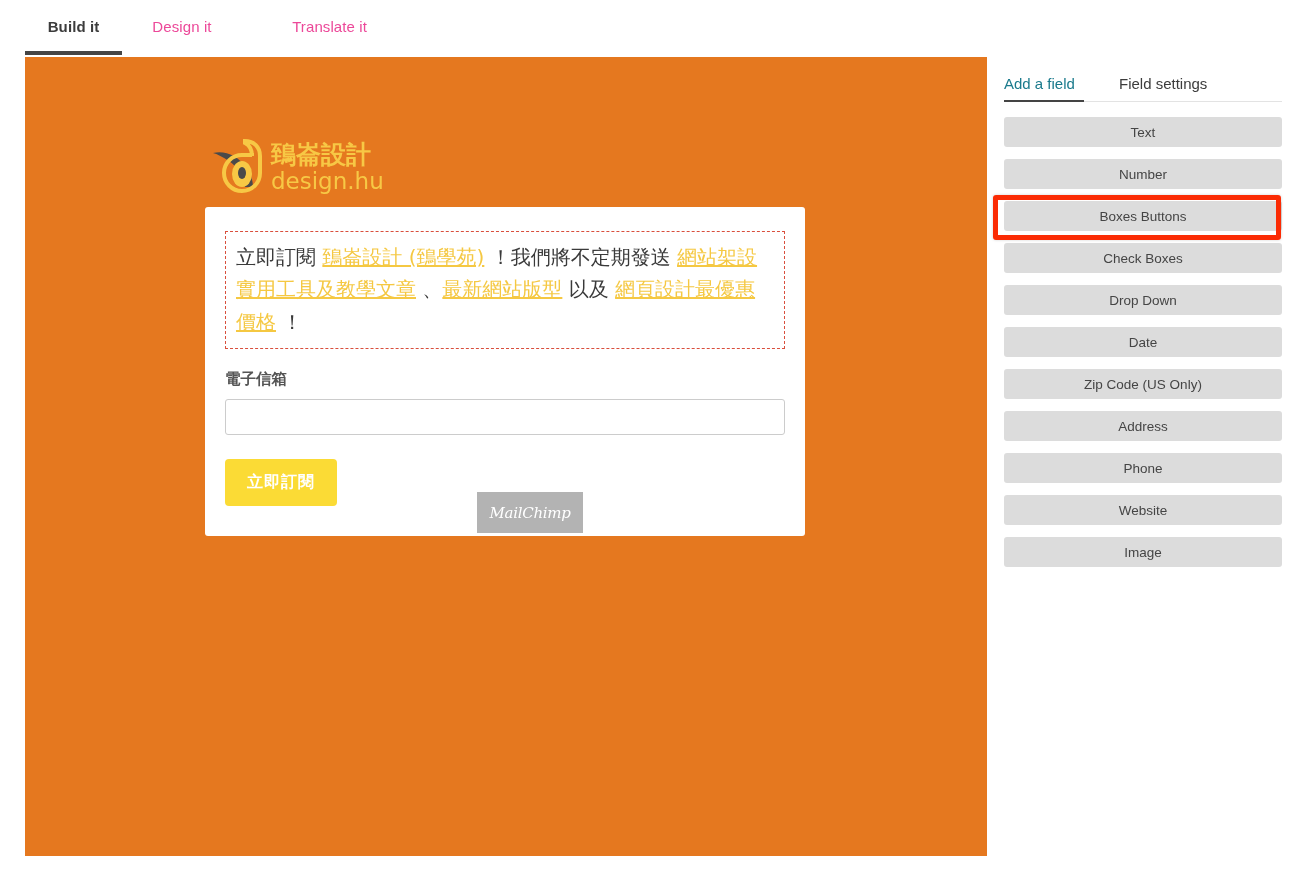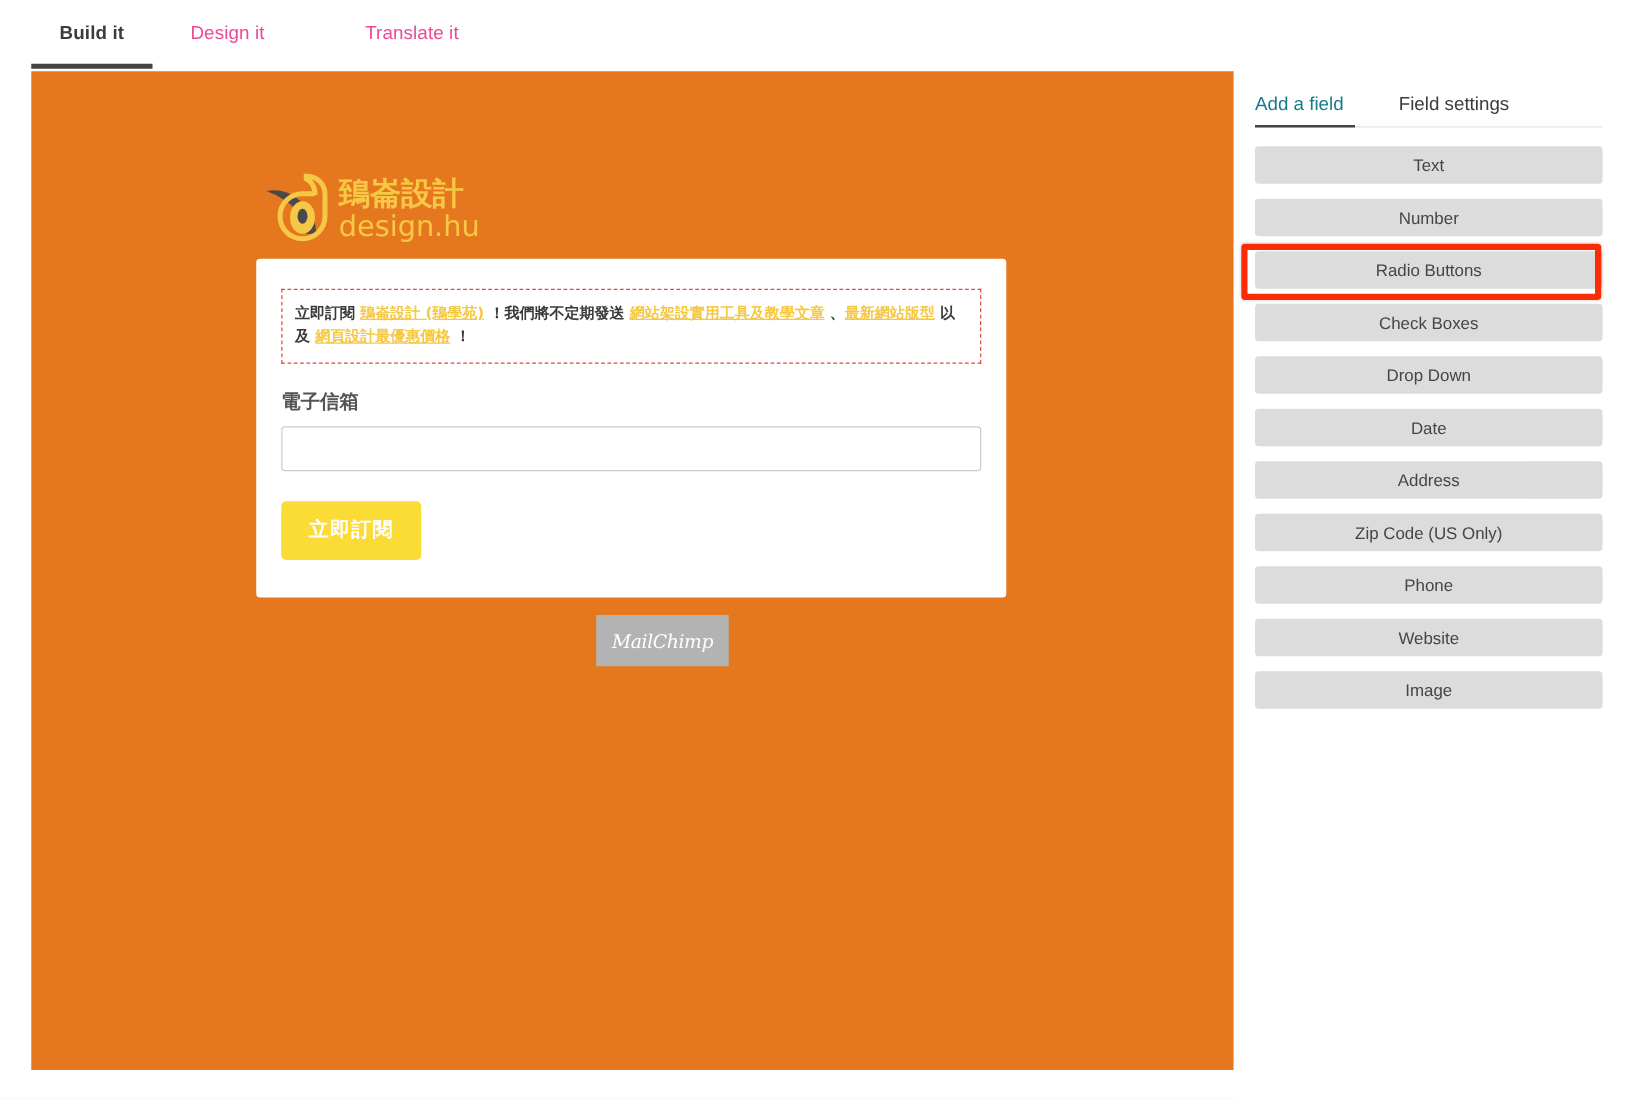--- a/index.html
+++ b/index.html
@@ -72,25 +72,24 @@
     left: 180px; top: 150px;
     width: 600px;
     background: #ffffff;
     border-radius: 3px;
     padding: 24px 20px 30px 20px;
   }
 
   .notice-box {
     border: 1px dashed #d94f3d;
     padding: 9px 10px 10px 10px;
-    font-size: 12px;
+    font-size: 20px;
     line-height: 1.62;
     color: #3a3a3a;
     font-family: "DejaVu Sans", sans-serif;
-    font-weight: bold;
   }
   .notice-box a {
     color: #f5c842;
     text-decoration: underline;
   }
 
   .field-label {
     margin-top: 20px;
     font-size: 15.5px;
     font-weight: bold;
@@ -269,25 +268,25 @@
       <span class="side-underline"></span>
     </div>
     <div class="side-tab t2">
       <span>Field settings</span>
     </div>
   </div>
 
   <div class="field-list">
     <button class="field-btn">Text</button>
     <button class="field-btn">Number</button>
-    <button class="field-btn">Radio Buttons</button>
+    <button class="field-btn">Boxes Buttons</button>
     <button class="field-btn">Check Boxes</button>
     <button class="field-btn">Drop Down</button>
     <button class="field-btn">Date</button>
+    <button class="field-btn">Zip Code (US Only)</button>
     <button class="field-btn">Address</button>
-    <button class="field-btn">Zip Code (US Only)</button>
     <button class="field-btn">Phone</button>
     <button class="field-btn">Website</button>
     <button class="field-btn">Image</button>
   </div>
 </div>
 
 <div class="highlight-ring"></div>
 
 </body></html>

